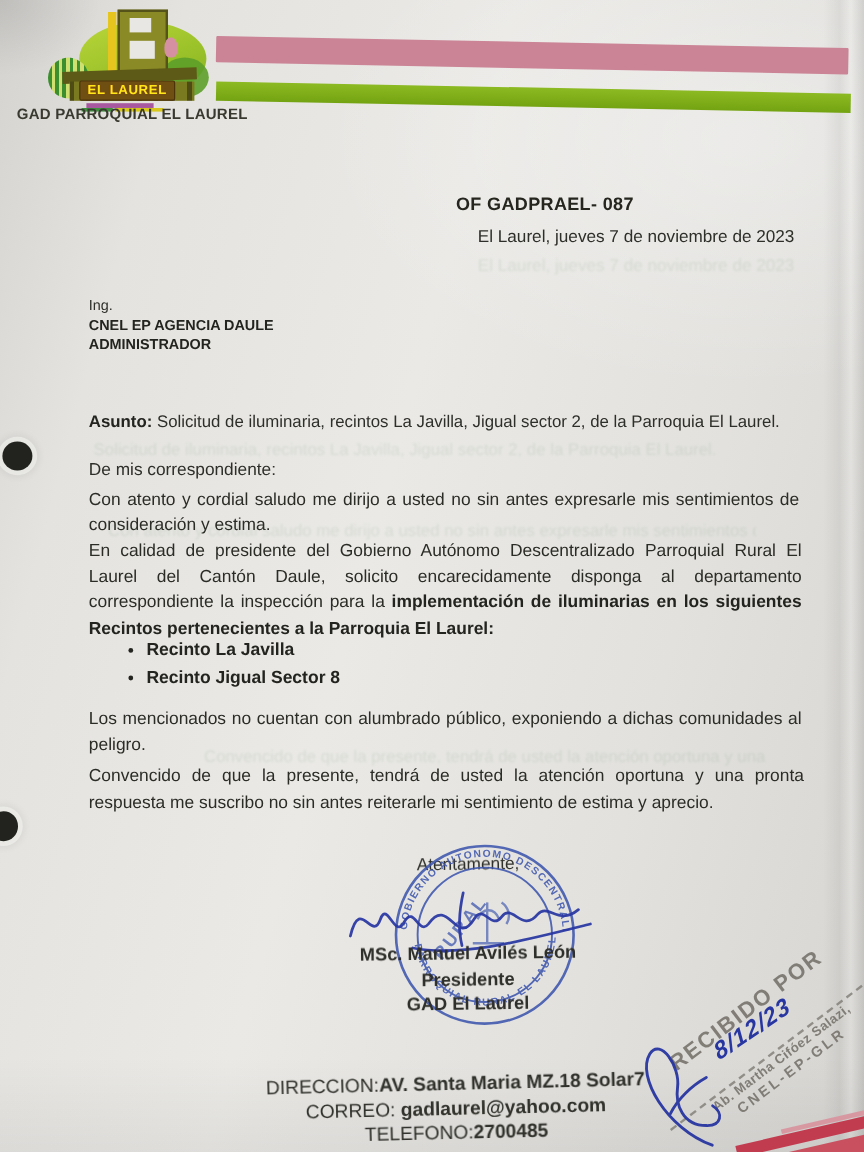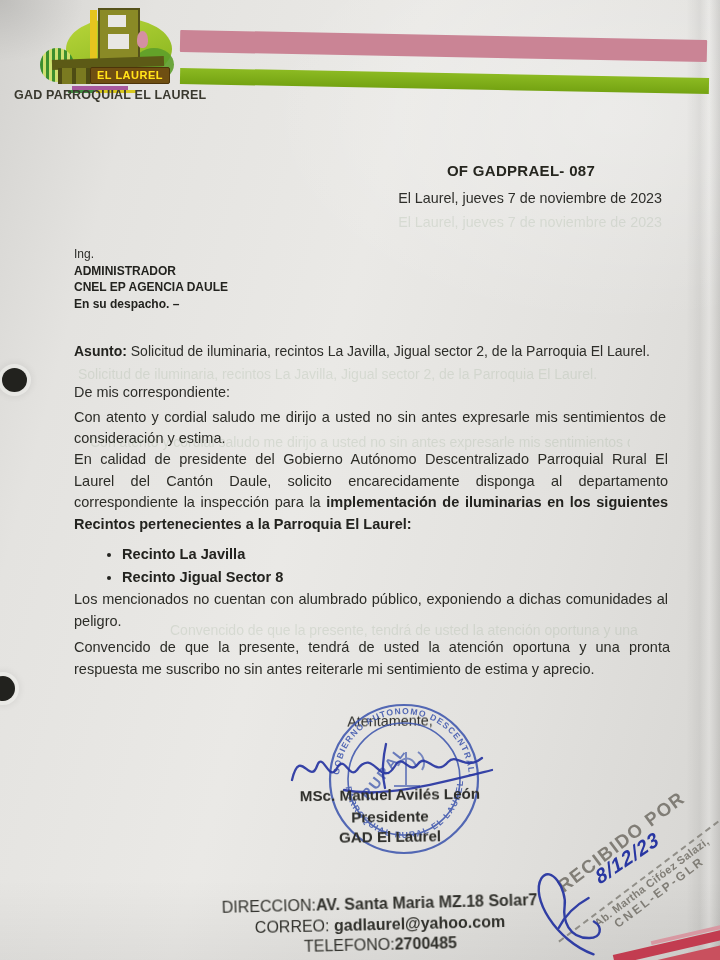--- a/index.html
+++ b/index.html
@@ -38,51 +38,51 @@
   .lg-ystrip { left:52px; top:4px; width:7px; height:54px; background:#e6c51e; }
   .lg-building { left:60px; top:2px; width:42px; height:57px; background:#8a8a26; border:2px solid #55521a; }
   .lg-win1 { left:8px; top:5px; width:18px; height:12px; background:#e8e7e4; }
   .lg-win2 { left:8px; top:24px; width:21px; height:15px; background:#e8e7e4; }
   .lg-bar { left:14px; top:52px; width:112px; height:10px; background:#5c5a16; transform:rotate(-2deg); }
   .lg-fence { left:20px; top:62px; width:104px; height:16px;
     background:repeating-linear-gradient(90deg,#4e4c14 0 4px,#7a7a20 4px 14px); }
   .lg-blob { left:99px; top:25px; width:11px; height:17px; background:#d590a2; border-radius:50% 50% 40% 40%; }
   .lg-banner { left:28px; top:61px; width:80px; height:17px; background:#6f4f12; border:1px solid #4c340a;
     border-radius:2px; color:#ffe818; font-size:11px; font-weight:bold; letter-spacing:.5px;
-    text-align:center; line-height:15px; text-shadow:0 0 1px #a03c10;margin-left:24px; }
+    text-align:center; line-height:15px; text-shadow:0 0 1px #a03c10; }
   .lg-s1 { left:34px; top:80px; width:56px; height:4px; background:#a8589e; }
   .lg-s2 { left:58px; top:84px; width:40px; height:3px; background:#d8c81e; }
   .lg-s3 { left:30px; top:84px; width:26px; height:3px; background:#3f8f3f; }
   .org-name { left:14px; top:88px; width:200px; text-align:left; font-weight:bold;
     font-size:12.5px; color:#3a392f; letter-spacing:.2px; }
 
   .stripe-pink { left:180px; top:35px; width:527px; height:22px; background:#ca8495;
     transform:rotate(1.1deg); border-radius:1px; }
   .stripe-green { left:180px; top:73px; width:529px; height:16px;
     background:linear-gradient(180deg,#8cba22,#74a312); transform:rotate(1.1deg); }
 
   
   .txt { filter:blur(.22px); }
-  .ref { left:380px; top:162px; width:282px; text-align:center; font-weight:bold;
+  .ref { left:380px; top:162px; width:282px; text-align:left; font-weight:bold;
     font-size:15px; letter-spacing:.3px; color:#26261f; }
   .date { left:360px; top:190px; width:302px; text-align:right; font-size:14.3px; }
 
   .recipient { left:74px; top:246px; font-size:12px; line-height:16.5px; }
   .b { font-weight:bold; color:#23231f; }
 
   .subject { left:74px; top:343px; width:592px; font-size:14px; }
   .salutation { left:74px; top:384px; font-size:14.4px; }
 
   .para { width:592px; font-size:14.5px; text-align:justify; color:#2c2c27; }
   .p1 { left:74px; top:407px; line-height:20.5px; }
   .p2 { left:74px; top:449px; width:594px; line-height:21.5px; }
   .p3 { left:74px; top:589px; width:594px; line-height:21.5px; }
   .p4 { left:74px; top:637px; width:596px; line-height:21.5px; }
 
-  ul.bullets { left:96px; top:531px; width:420px; list-style:disc; padding-left:26px;margin-top:12px; }
+  ul.bullets { left:96px; top:531px; width:420px; list-style:disc; padding-left:26px; }
   ul.bullets li { font-size:14.6px; font-weight:bold; color:#23231f; line-height:22.5px; }
 
   
   .ghost { color:#567a50; opacity:.13; filter:blur(.7px); overflow:hidden; }
   .g-date { left:360px; top:214px; width:302px; text-align:right; font-size:14.3px; }
   .g-subject { left:78px; top:366px; width:560px; font-size:14px; white-space:nowrap; }
   .g-p1 { left:90px; top:434px; width:540px; height:17px; font-size:14px; white-space:nowrap; }
   .g-p4 { left:170px; top:622px; width:470px; height:17px; font-size:14px; white-space:nowrap; }
 
   
@@ -147,23 +147,22 @@
 
   <div class="abs stripe-pink"></div>
   <div class="abs stripe-green"></div>
 
   <div class="abs ref txt">OF GADPRAEL- 087</div>
   <div class="abs date txt">El Laurel, jueves 7 de noviembre de 2023</div>
   <div class="abs ghost g-date">El Laurel, jueves 7 de noviembre de 2023</div>
 
   <div class="abs recipient txt">
     <div>Ing.</div>
+    <div class="b">CNEL EP AGENCIA DAULE</div>
     <div class="b">ADMINISTRADOR</div>
-    <div class="b">CNEL EP AGENCIA DAULE</div>
-    <div class="b">En su despacho. –</div>
   </div>
 
   <div class="abs subject txt"><span class="b">Asunto:</span><span> Solicitud de iluminaria, recintos La Javilla, Jigual sector 2, de la Parroquia El Laurel.</span></div>
   <div class="abs ghost g-subject"> Solicitud de iluminaria, recintos La Javilla, Jigual sector 2, de la Parroquia El Laurel.</div>
 
   <div class="abs salutation txt">De mis correspondiente:</div>
 
   <div class="abs para p1 txt">Con atento y cordial saludo me dirijo a usted no sin antes expresarle mis sentimientos de consideración y estima.</div>
   <div class="abs ghost g-p1">Con atento y cordial saludo me dirijo a usted no sin antes expresarle mis sentimientos de consideración y estima.</div>
 

